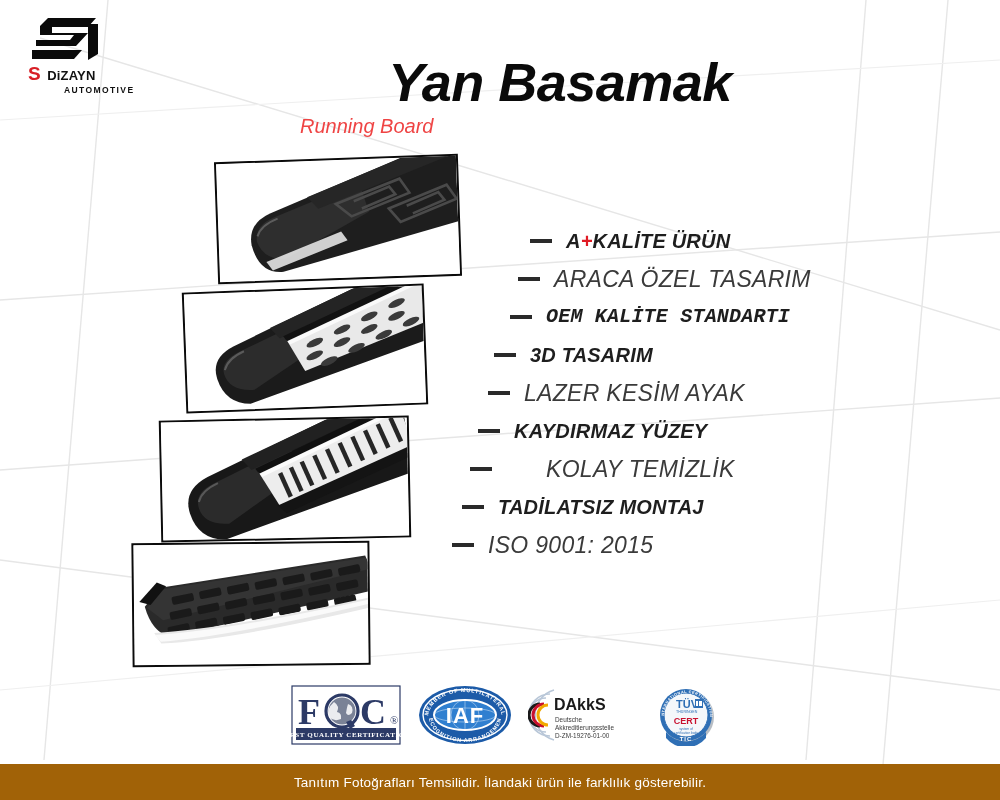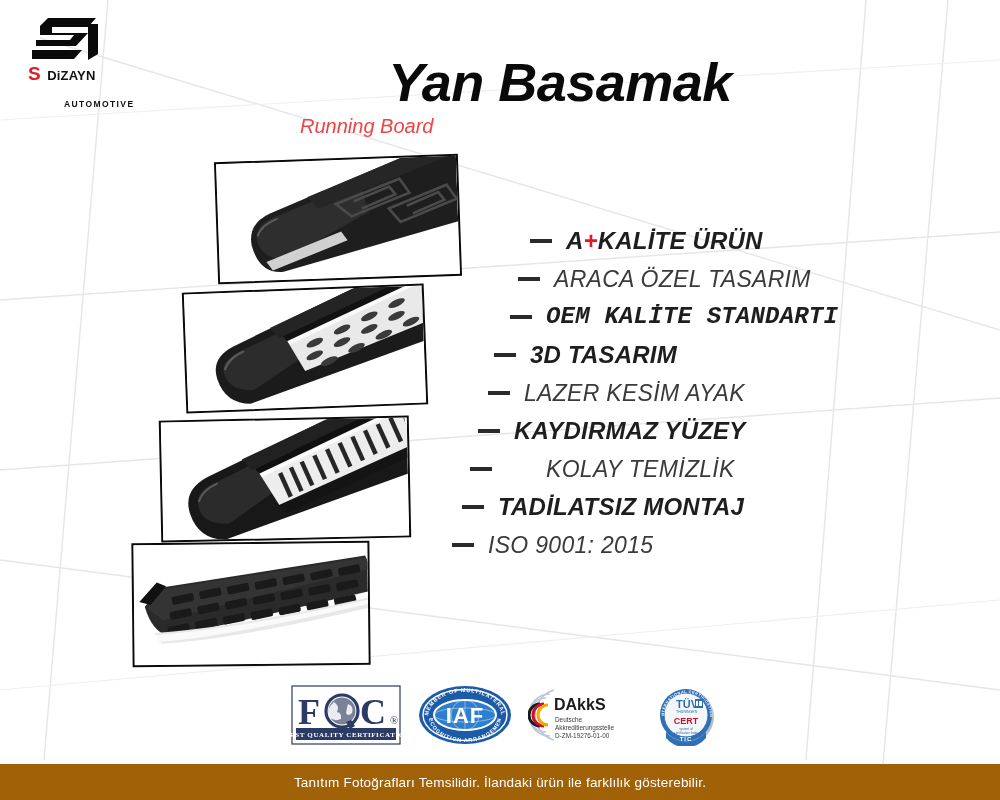--- a/index.html
+++ b/index.html
@@ -53,21 +53,21 @@
     letter-spacing: 0.2px;
     line-height: 1;
     margin-left: 7px;
   }
   #brand .w-sub {
     color: #111111;
     font-weight: 700;
     font-size: 8.5px;
     letter-spacing: 1.4px;
     margin-left: 38px;
-    margin-top: 16px;
+    margin-top: 2px;
   }
 
   
   #title {
     position: absolute;
     left: 300px;
     top: 55px;
     width: 520px;
     text-align: center;
     font-size: 54px;
@@ -125,21 +125,21 @@
     margin-right: 14px;
     flex: 0 0 auto;
   }
   .feature .ftext {
     font-style: italic;
     color: #2c2c2c;
     line-height: 1;
   }
   .feature.strong .ftext {
     font-weight: 700;
-    font-size: 24px;
+    font-size: 20px;
     color: #1e1e1e;
     letter-spacing: 0.2px;
   }
   .feature.light .ftext {
     font-weight: 400;
     font-size: 23px;
     color: #3a3a3a;
     letter-spacing: 0.3px;
   }
   .feature .plus { color: #e01b24; }

